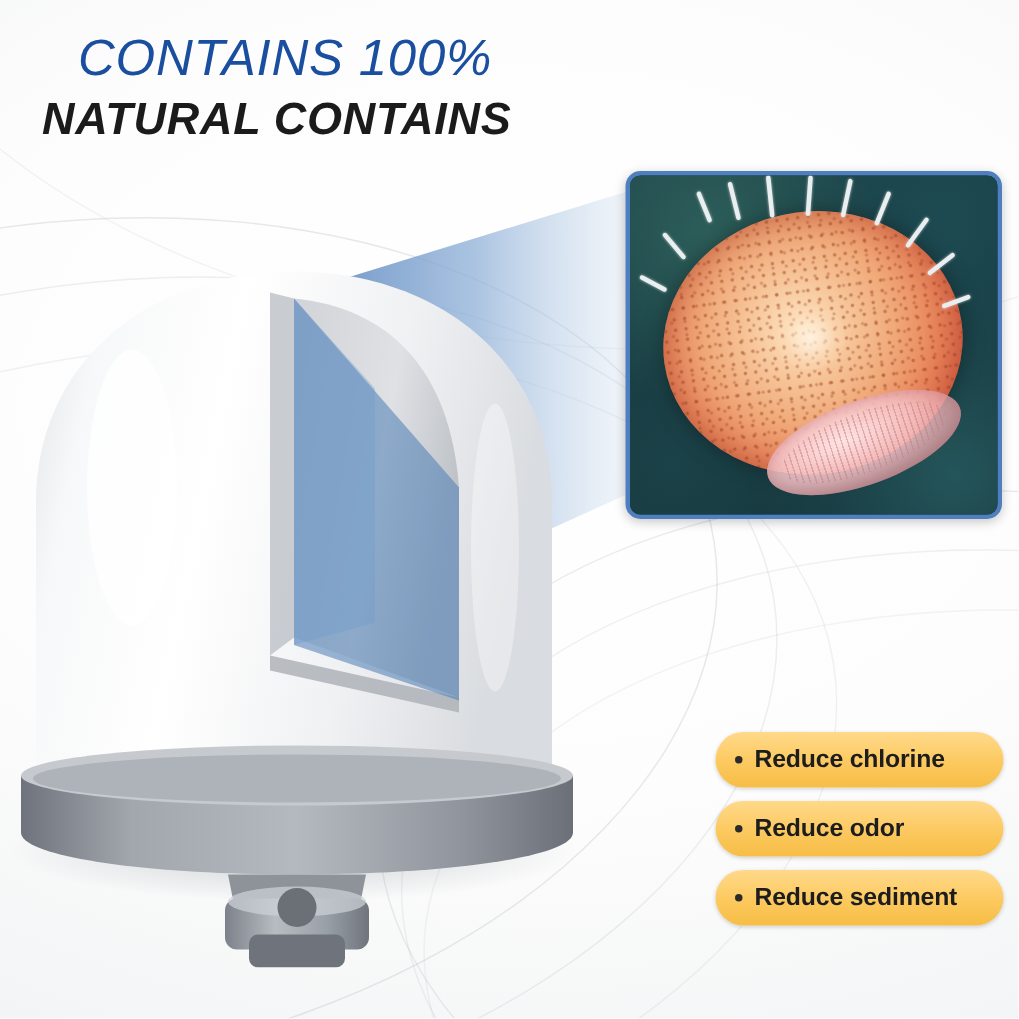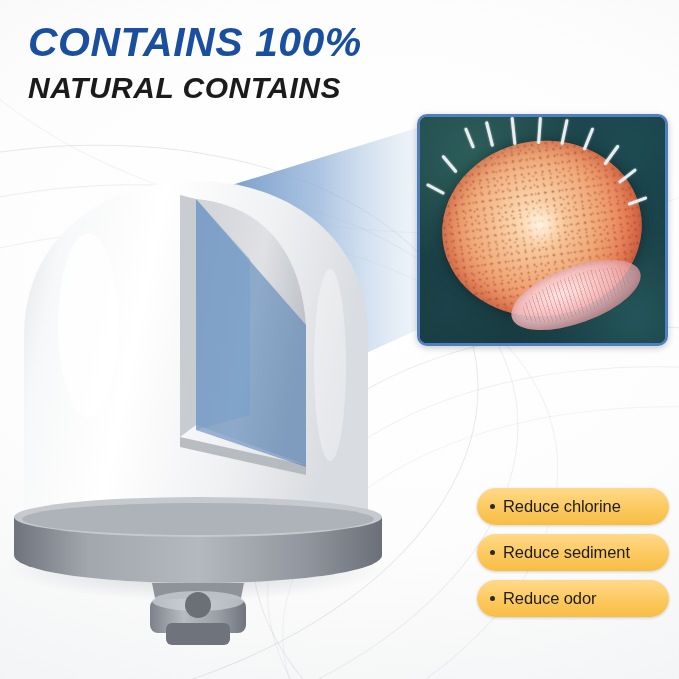--- a/index.html
+++ b/index.html
@@ -37,27 +37,28 @@
   .sw7 { left: -100px; top: -330px; width: 1000px; height: 560px; transform: rotate(4deg); border-color: rgba(185,192,200,0.18);}
 
   
   .headline {
     position: absolute;
     left: 28px;
     top: 20px;
     z-index: 8;
   }
   .headline .line1 {
-    font-size: 41px;
-    font-weight: bold;
+    font-size: 34px;
+    font-weight: normal;
     font-style: italic;
     letter-spacing: 0.5px;
     color: #1a4fa0;
     line-height: 1.12;
     white-space: nowrap;
+    margin-left: 24px;
   }
   .headline .line2 {
     font-size: 30px;
     font-weight: bold;
     font-style: italic;
     letter-spacing: 0.5px;
     color: #1b1b1b;
     line-height: 1.15;
     margin-top: 5px;
     white-space: nowrap;
@@ -187,21 +188,21 @@
   .callout .dot {
     width: 5px;
     height: 5px;
     border-radius: 50%;
     background: #2a2a2a;
     margin-right: 8px;
     flex: 0 0 auto;
   }
   .callout .txt {
     font-size: 16.5px;
-    font-weight: normal;
+    font-weight: bold;
     color: #1d1d1d;
     white-space: nowrap;
     letter-spacing: -0.1px;
   }
 </style>
 </head>
 <body>
 
 <div id="stage">
 
@@ -308,21 +309,21 @@
     <div class="micro-shell"></div>
   </div>
 
   <div class="callouts">
     <div class="callout">
       <span class="dot"></span>
       <span class="txt">Reduce chlorine</span>
     </div>
     <div class="callout">
       <span class="dot"></span>
-      <span class="txt">Reduce sediment</span>
+      <span class="txt">Reduce odor</span>
     </div>
     <div class="callout">
       <span class="dot"></span>
-      <span class="txt">Reduce odor</span>
+      <span class="txt">Reduce sediment</span>
     </div>
   </div>
 
 </div>
 
 </body></html>

